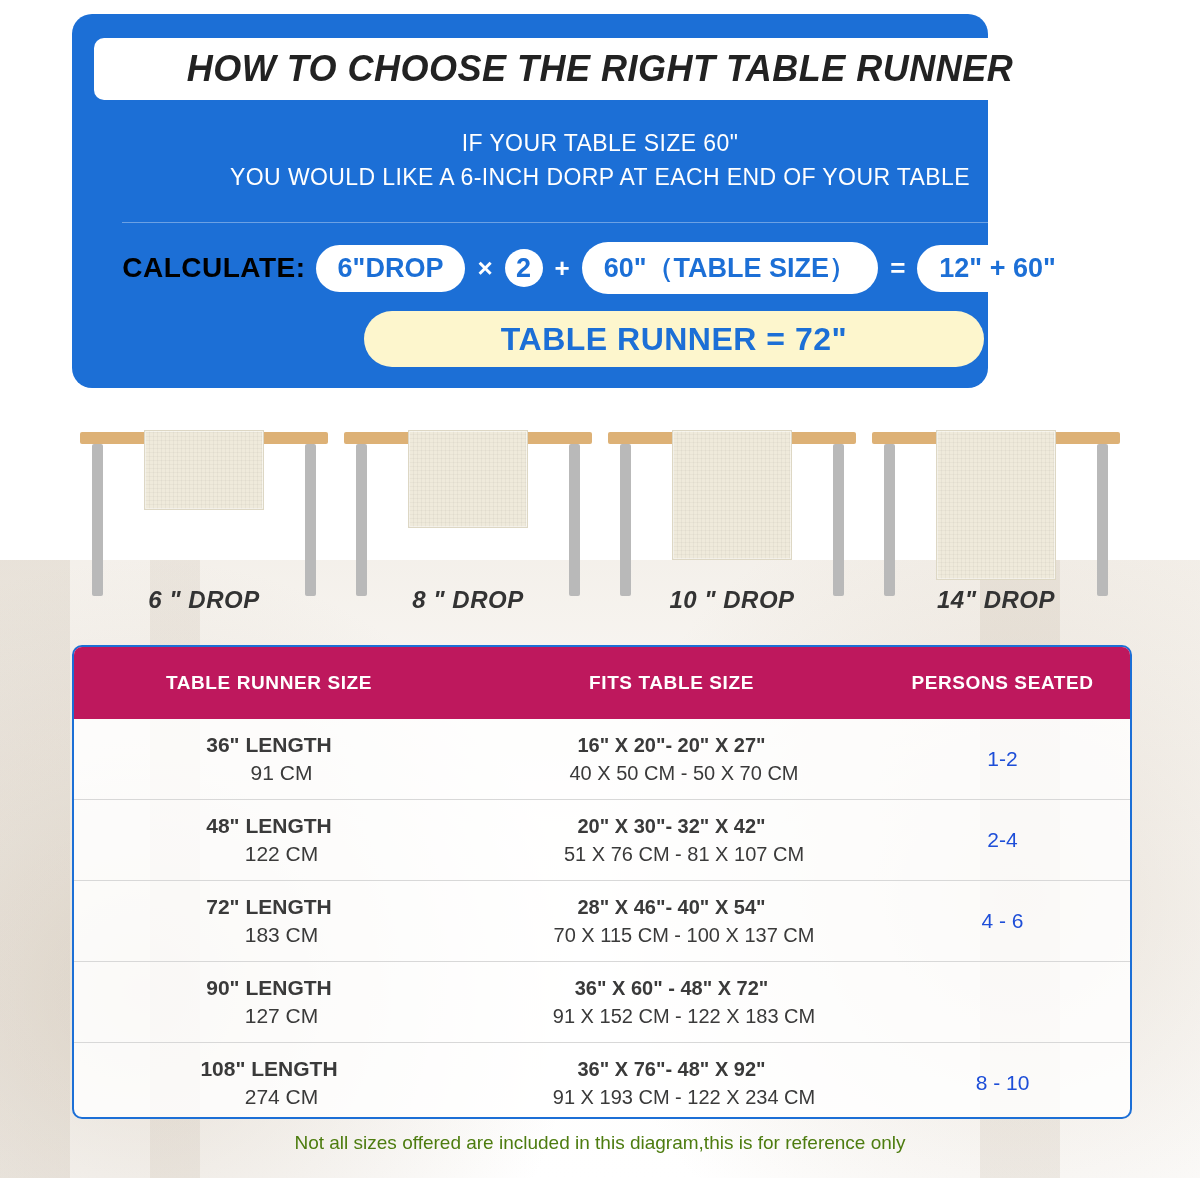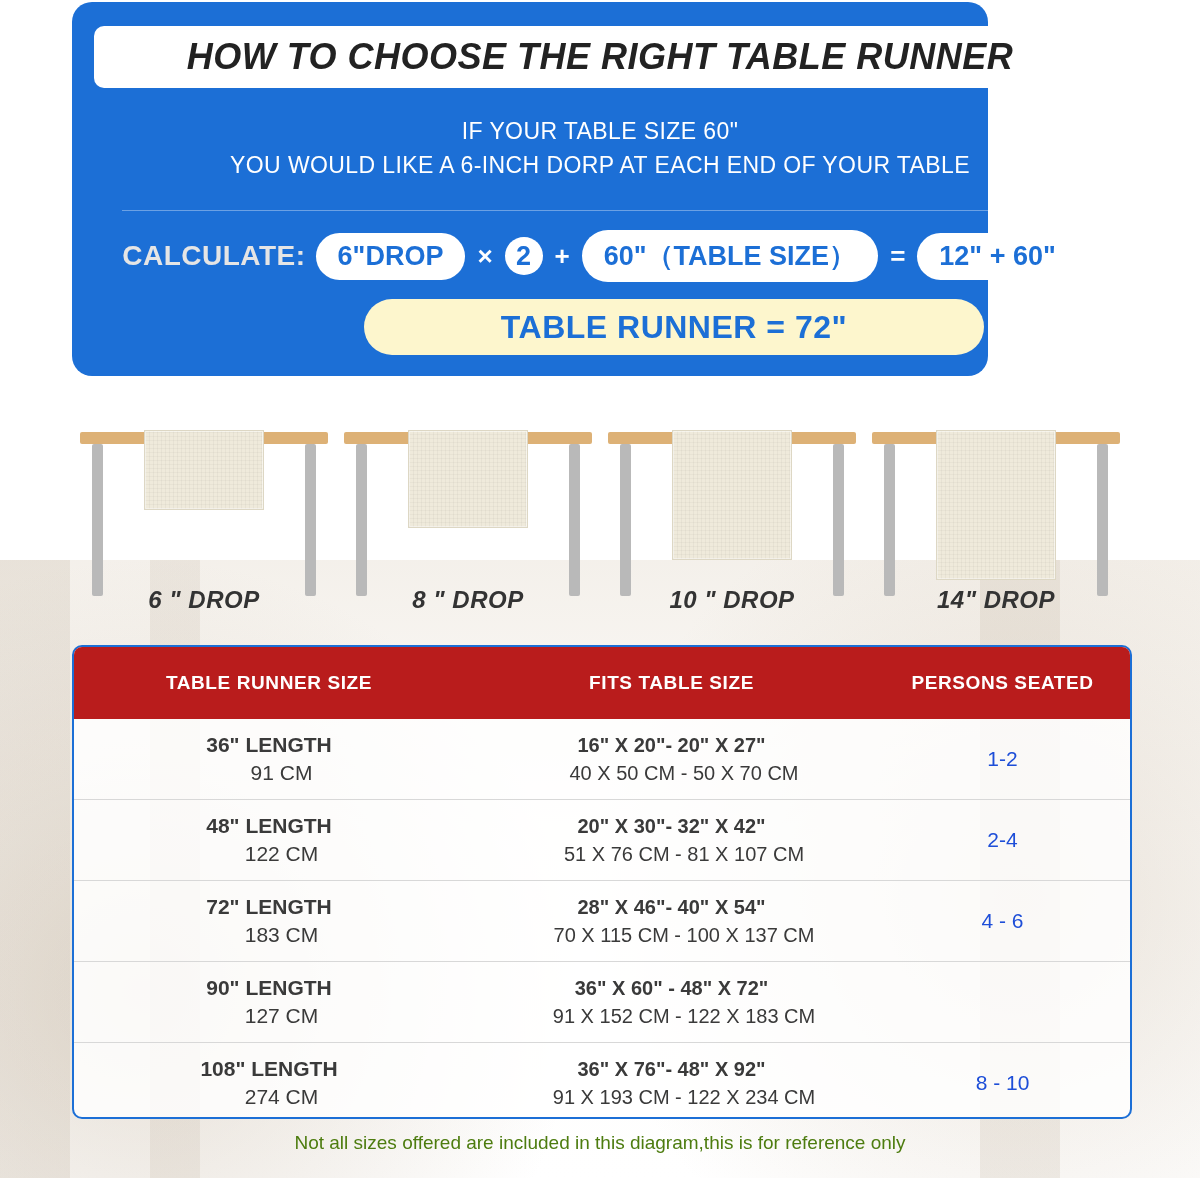--- a/index.html
+++ b/index.html
@@ -34,21 +34,21 @@
       linear-gradient(90deg, rgba(190,175,155,0.22) 0 70px, rgba(255,255,255,0) 70px 150px,
                               rgba(190,175,155,0.18) 150px 200px, rgba(255,255,255,0) 200px 980px,
                               rgba(190,175,155,0.20) 980px 1060px, rgba(255,255,255,0) 1060px 1200px);
   }
 
   .page { position: relative; z-index: 2; }
 
   
   .hero {
     position: absolute;
-    left: 72px; top: 2px;
+    left: 72px; top: 14px;
     width: 916px; height: 374px;
     background: #1c6fd6;
     border-radius: 20px;
   }
   .hero-title {
     position: absolute;
     left: 22px; top: 24px;
     width: 1012px; height: 62px;
     background: #ffffff;
     border-radius: 10px;
@@ -83,21 +83,21 @@
     width: 1056px;
     height: 52px;
     display: flex;
     align-items: center;
     justify-content: center;
     gap: 10px;
   }
   .calc-label {
     font-size: 28px;
     font-weight: bold;
-    color: #e5e5e5;
+    color: #000000;
     letter-spacing: 0.5px;
     text-align: right;
   }
   .pill {
     background: #ffffff;
     color: #1c6fd6;
     border-radius: 26px;
     font-size: 27px;
     font-weight: bold;
     padding: 8px 22px;
@@ -194,21 +194,21 @@
     left: 72px; top: 645px;
     width: 1056px; height: 470px;
     background: rgba(255,255,255,0.82);
     border: 2px solid #1c6fd6;
     border-radius: 10px;
     overflow: hidden;
   }
   .thead {
     display: flex;
     height: 72px;
-    background: #b91c1c;
+    background: #be185d;
     color: #ffffff;
   }
   .th {
     display: flex;
     align-items: center;
     justify-content: center;
     font-size: 19px;
     font-weight: bold;
     letter-spacing: 0.6px;
   }

